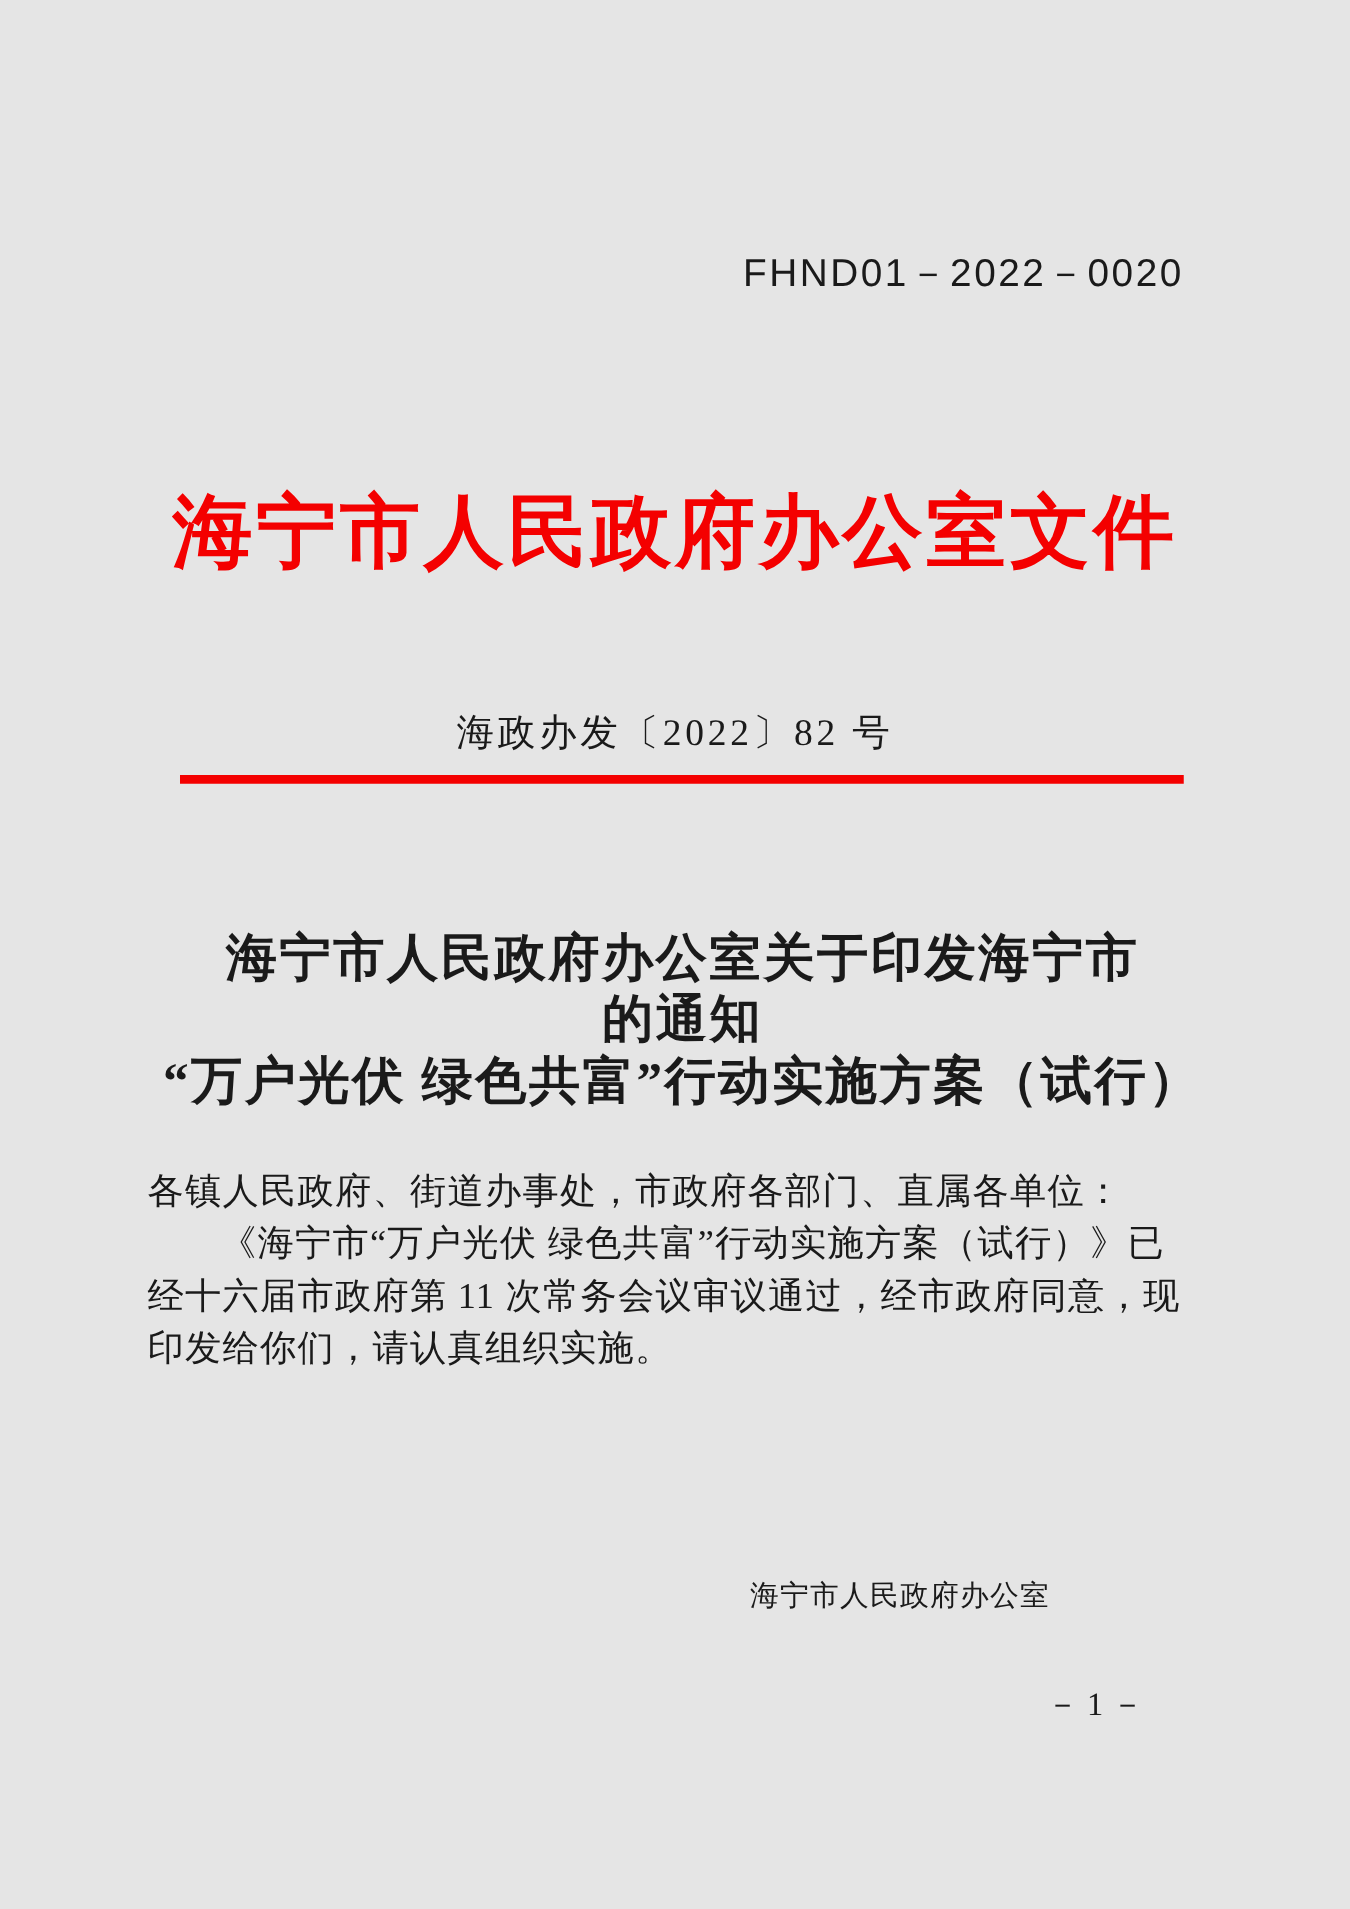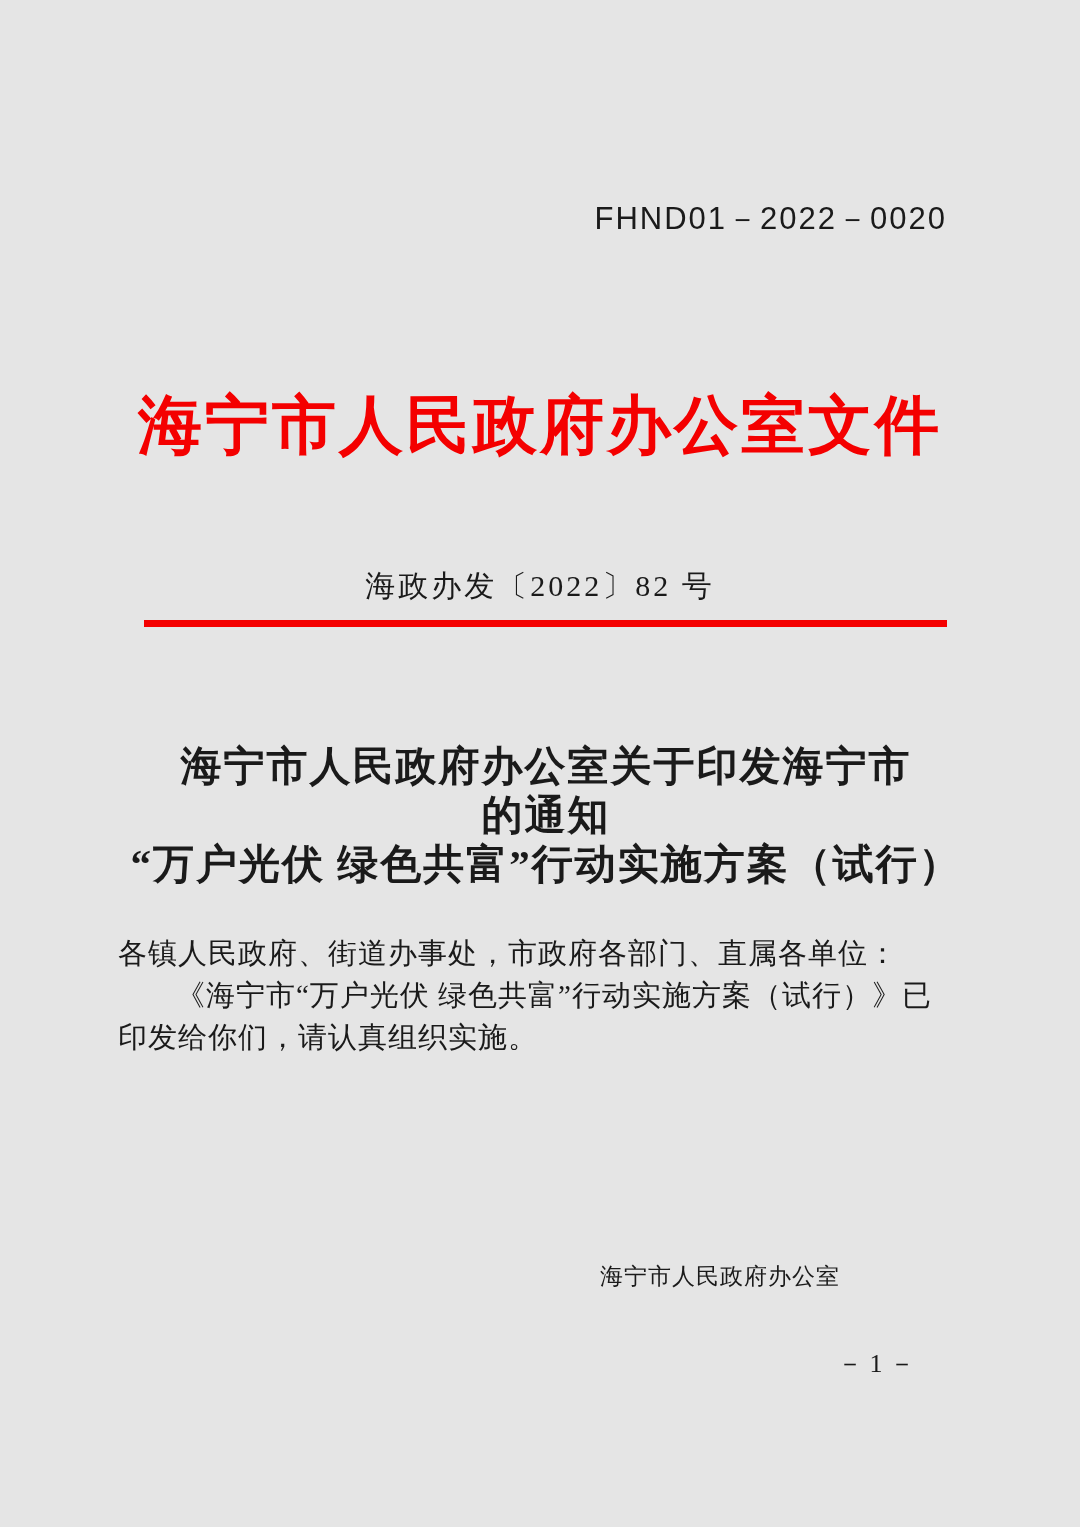--- a/index.html
+++ b/index.html
@@ -119,20 +119,21 @@
 
   <div class="notice-title">
     <div>海宁市人民政府办公室关于印发海宁市</div>
     <div>的通知</div>
     <div>“万户光伏 绿色共富”行动实施方案（试行）</div>
   </div>
 
   <div class="body-text">
     <div>各镇人民政府、街道办事处，市政府各部门、直属各单位：</div>
     <div class="indent">《海宁市“万户光伏 绿色共富”行动实施方案（试行）》已</div>
+    <div>经十六届市政府第 11 次常务会议审议通过，经市政府同意，现</div>
     <div>印发给你们，请认真组织实施。</div>
   </div>
 
   <div class="signature-block">
     <div>海宁市人民政府办公室</div>
   </div>
 
   <div class="page-number">－ 1 －</div>
 
 </div>

